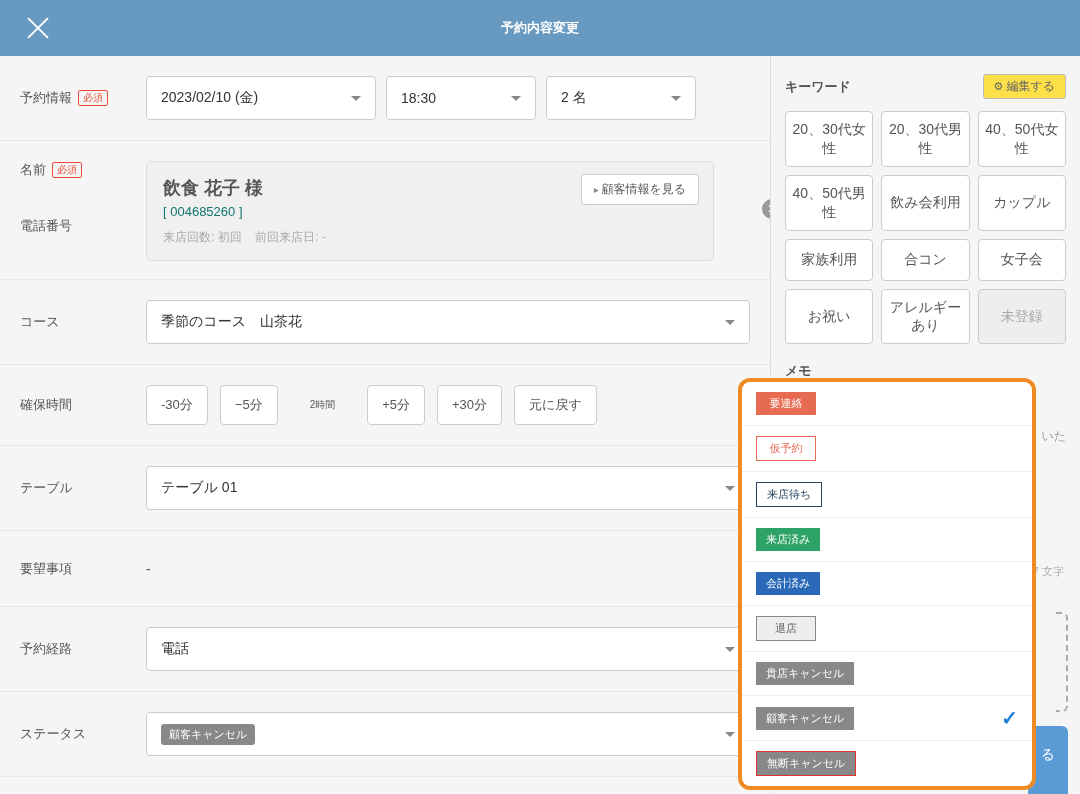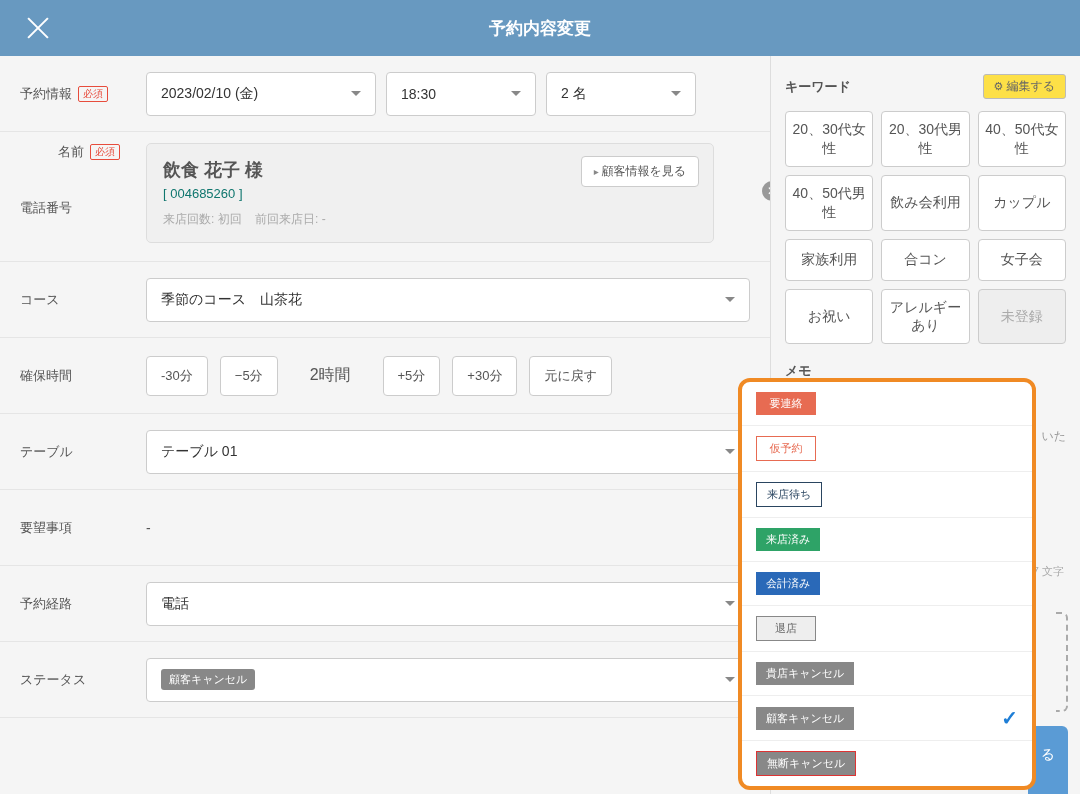--- a/index.html
+++ b/index.html
@@ -13,21 +13,21 @@
 }
 .header {
   background: #6899c0;
   color: #fff;
   height: 56px;
   display: flex;
   align-items: center;
   justify-content: center;
   position: relative;
 }
-.header-title { font-size: 17px; font-weight: 600; }
+.header-title { font-size: 13px; font-weight: 600; }
 .close-x {
   position: absolute;
   left: 24px;
   top: 50%;
   transform: translateY(-50%);
   cursor: pointer;
   width: 28px;
   height: 28px;
 }
 .close-x::before, .close-x::after {
@@ -56,21 +56,21 @@
   border-left: 1px solid #ddd;
   background: #f5f5f5;
   padding: 18px 14px;
   position: relative;
 }
 
 .row {
   display: flex;
   align-items: center;
   border-bottom: 1px solid #e5e5e5;
-  padding: 11px 20px;
+  padding: 20px 20px;
   min-height: 76px;
 }
 .row.label-top { align-items: flex-start; }
 .label-col {
   width: 126px;
   flex-shrink: 0;
   font-size: 13px;
   color: #555;
   display: flex;
   align-items: center;
@@ -150,21 +150,21 @@
 .dur-btn {
   border: 1px solid #ccc;
   background: #fff;
   border-radius: 4px;
   padding: 10px 14px;
   font-size: 13px;
   color: #555;
   cursor: pointer;
 }
 .dur-static {
-  font-size: 16px;
+  font-size: 10px;
   color: #555;
   padding: 0 20px;
 }
 
 .plain-text { font-size: 14px; color: #555; }
 
 .status-pill {
   display: inline-block;
   background: #888;
   color: #fff;
@@ -331,21 +331,21 @@
         </div>
         <div class="select" style="width:150px">
           <span>2 名</span>
             <span class="caret"></span>
         </div>
       </div>
     </div>
 
     <div class="row label-top" style="padding-bottom:18px;">
       <div class="label-col" style="flex-direction:column; align-items:flex-start; gap:38px;">
-        <div style="display:flex; gap:6px; align-items:center;margin-left:38px;">
+        <div style="display:flex; gap:6px; align-items:center;">
           <span>名前</span>
           <span class="required-badge">必須</span>
         </div>
         <span>電話番号</span>
       </div>
       <div class="field-col" style="position:relative; padding-right:36px;">
         <div class="customer-card">
           <div class="customer-name">飲食 花子 様</div>
           <div class="customer-id">[ 004685260 ]</div>
           <div class="customer-meta">

